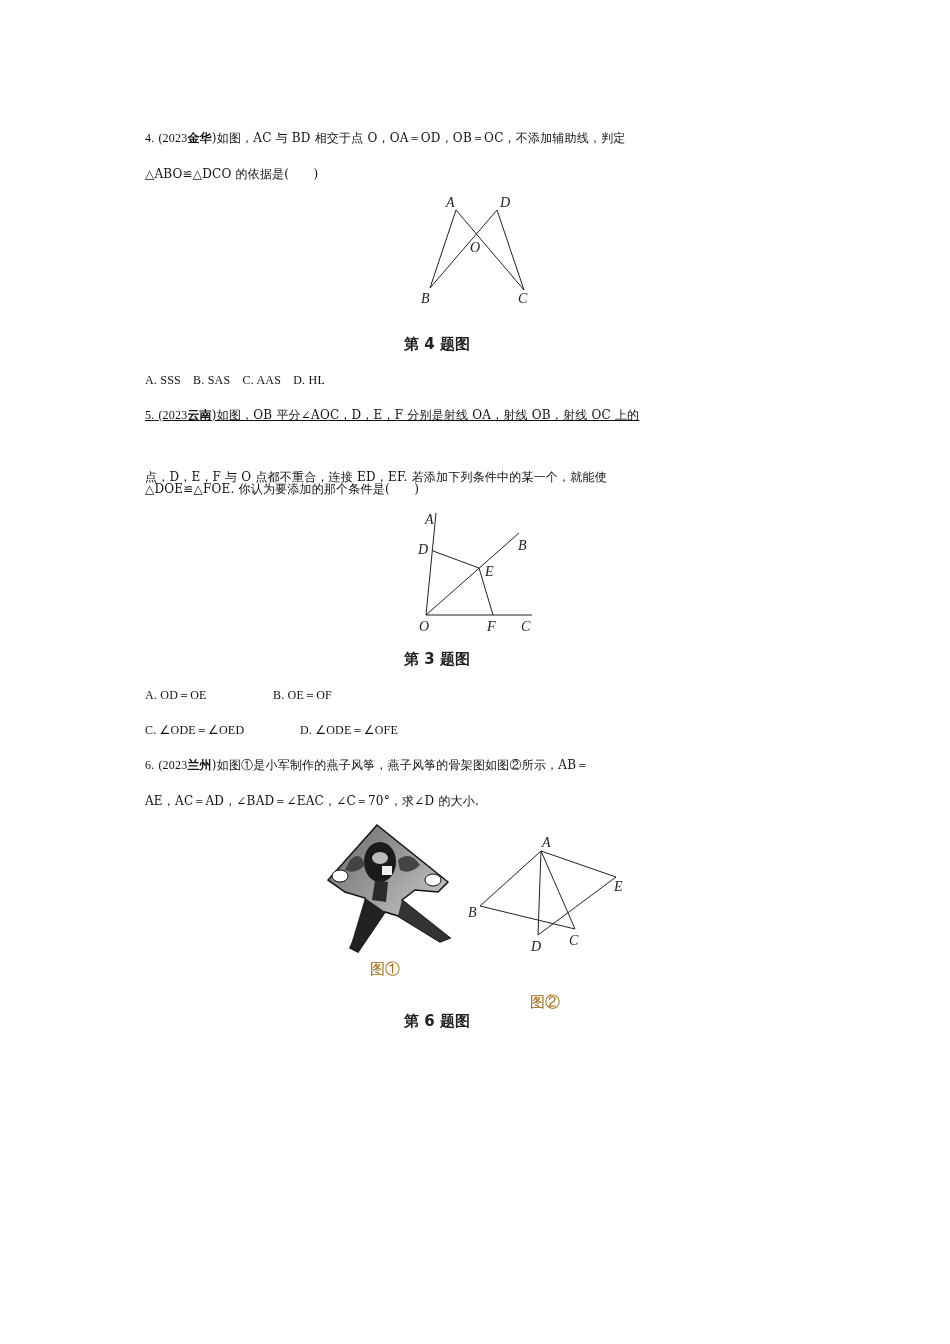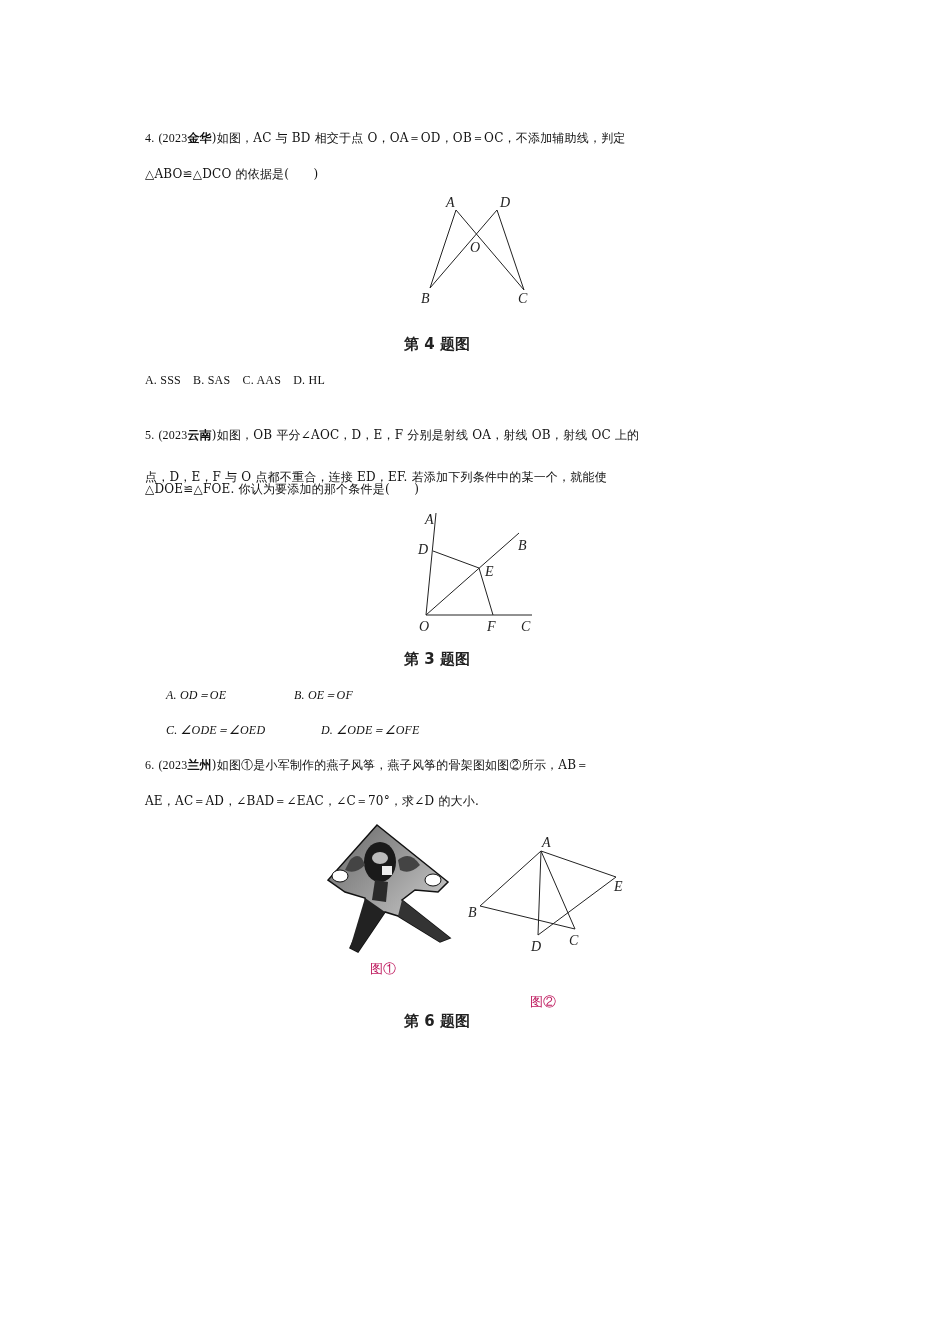--- a/index.html
+++ b/index.html
@@ -1,25 +1,25 @@
 <!DOCTYPE html>
 <html><head>
 <meta charset="utf-8">
 <style>
   html, body { margin: 0; padding: 0; background: #ffffff; }
   body { width: 950px; height: 1344px; position: relative; overflow: hidden;
          font-family: "DejaVu Serif", "Liberation Serif", serif; color: #111; }
   .line { position: absolute; left: 145px; font-size: 12px; line-height: 20px; white-space: nowrap; letter-spacing: 0.2px; }
-  .i { font-style: italic; font-family: "Liberation Serif", serif; margin-left: 21px; }
+  .i { font-family: "Liberation Serif", serif; }
   .b { font-weight: bold; font-family: "DejaVu Sans", sans-serif; }
   .num { font-family: "Liberation Serif", serif; }
   .caption { position: absolute; left: 0; width: 874px; text-align: center; font-size: 15px;
              font-family: "DejaVu Sans", sans-serif; font-weight: bold; color: #222; }
   svg text { font-family: "Liberation Serif", serif; font-style: italic; font-size: 14px; fill: #222; }
-  .sublabel { position: absolute; font-size: 13px; color: #be185d; font-family: Liberation Sans, sans-serif; }
+  .sublabel { position: absolute; font-size: 15px; color: #a16207; font-family: Liberation Sans, sans-serif; }
 </style>
 </head>
 <body>
 
 <div class="line" style="top:128px;">
   <span class="num">4.</span>
   <span class="num">(2023</span><span class="b">金华</span><span>)如图，AC 与 BD 相交于点 O，OA＝OD，OB＝OC，不添加辅助线，判定</span>
 </div>
 <div class="line" style="top:164px;">△ABO≌△DCO 的依据是(　　)</div>
 
@@ -33,21 +33,21 @@
   <text x="446" y="207">A</text>
   <text x="500" y="207">D</text>
   <text x="470" y="252">O</text>
   <text x="421" y="303">B</text>
   <text x="518" y="303">C</text>
 </svg>
 
 <div class="caption" style="top:335px;">第 4 题图</div>
 <div class="line num" style="top:370px;">A. SSS　B. SAS　C. AAS　D. HL</div>
 
-<div class="line" style="top:425px;">
+<div class="line" style="top:405px;text-decoration:underline;">
   <span class="num">5.</span>
   <span class="num">(2023</span><span class="b">云南</span><span>)如图，OB 平分∠AOC，D，E，F 分别是射线 OA，射线 OB，射线 OC 上的</span>
 </div>
 <div class="line" style="top:441px;margin-top:26px;">点，D，E，F 与 O 点都不重合，连接 ED，EF. 若添加下列条件中的某一个，就能使</div>
 <div class="line" style="top:479px;">△DOE≌△FOE. 你认为要添加的那个条件是(　　)</div>
 
 <svg style="position:absolute;left:400px;top:500px;" width="150" height="145" viewBox="400 500 150 145">
   <g stroke="#222" stroke-width="1" fill="none">
     <line x1="426" y1="615" x2="436" y2="513"></line>
     <line x1="426" y1="615" x2="519" y2="533"></line>

